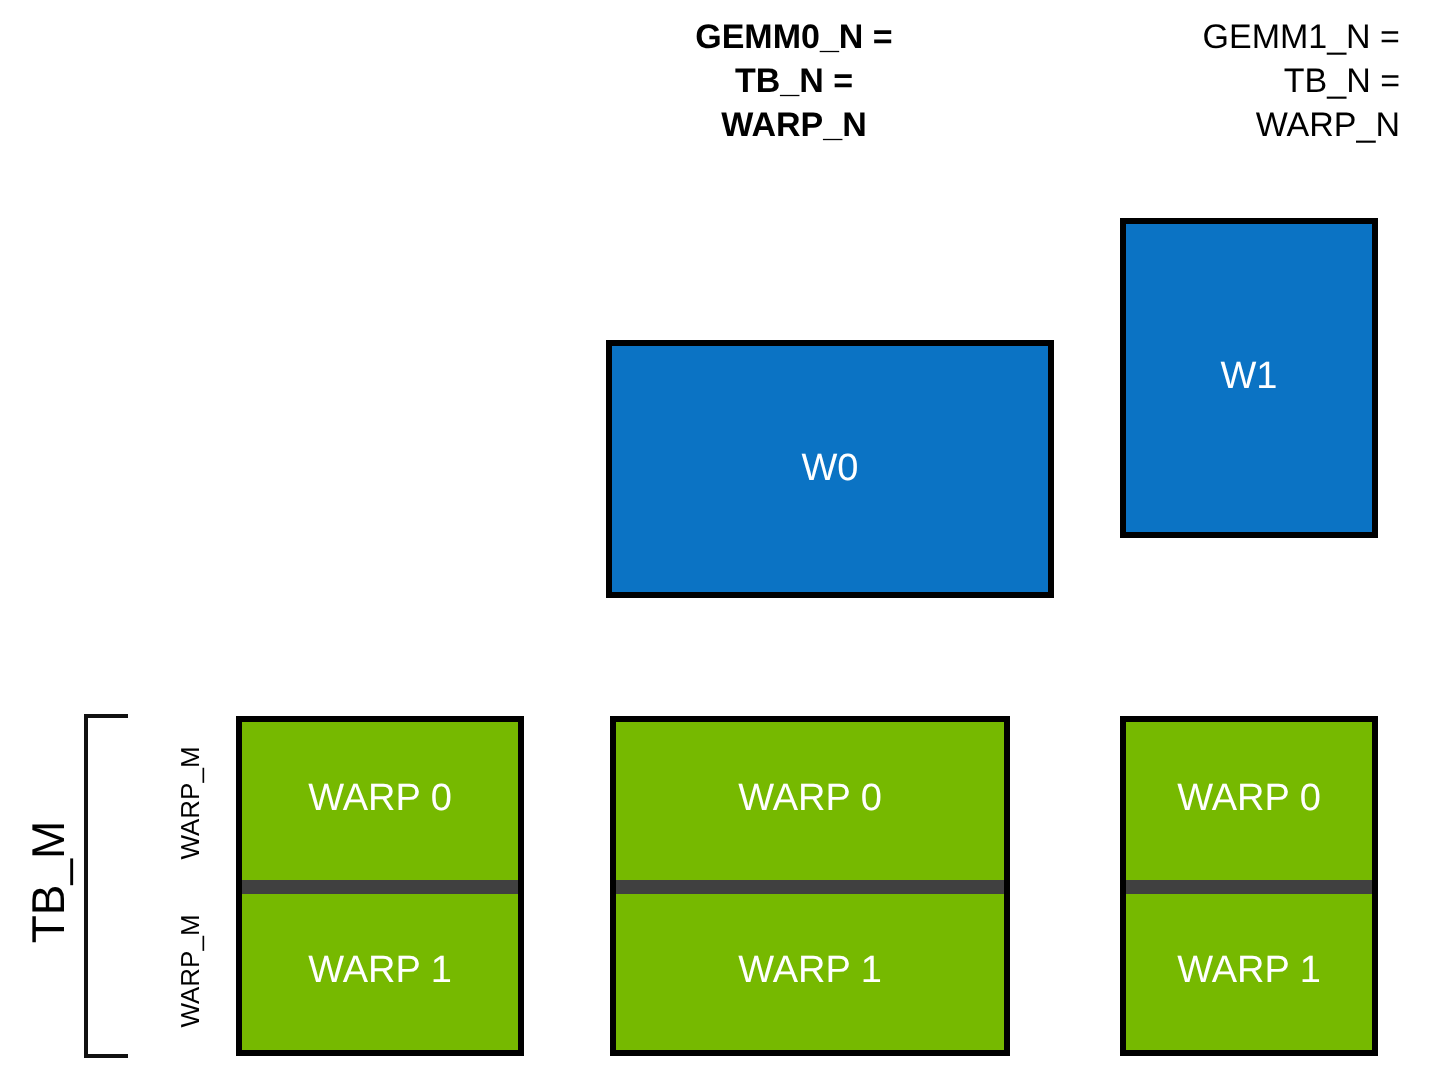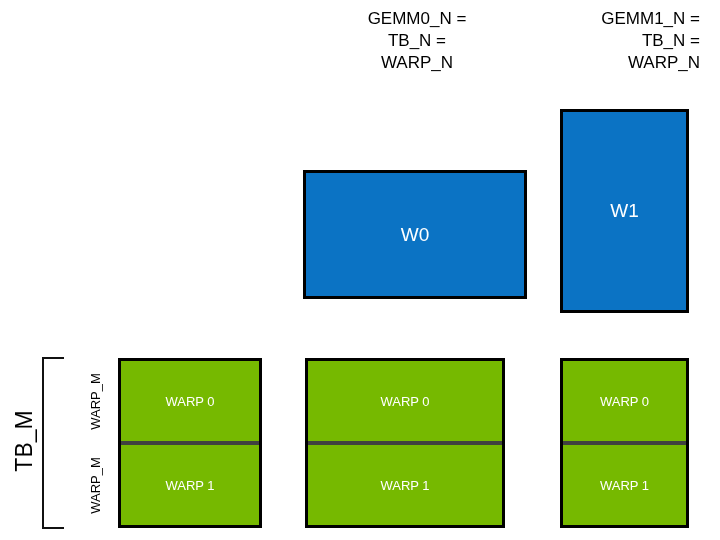--- a/index.html
+++ b/index.html
@@ -19,59 +19,59 @@
   
   .col-caption {
     position: absolute;
     text-align: center;
     color: #000000;
     font-size: 17px;
     line-height: 22px;
     white-space: pre-line;
     font-family: "Liberation Sans", sans-serif;
   }
-  #caption-gemm0 { left: 316px; top: 8px;  width: 202px; }
+  #caption-gemm0 { left: 296px; top: 8px;  width: 202px; font-weight: bold; }
   #caption-gemm1 { left: 548px; top: 8px;  width: 152px; text-align: right; }
 
   
   .blue-box {
     position: absolute;
     background: #0b73c4;
     border: 3px solid #000000;
     box-sizing: border-box;
     display: flex;
     align-items: center;
     justify-content: center;
     color: #ffffff;
     font-size: 19px;
     font-family: "Liberation Sans", sans-serif;
   }
   #blue-w0 { left: 303px; top: 170px; width: 224px; height: 129px; }
-  #blue-w1 { left: 560px; top: 109px; width: 129px; height: 204px; }
+  #blue-w1 { left: 560px; top: 109px; width: 129px; height: 160px; }
 
   
   .green-col {
     position: absolute;
     border: 3px solid #000000;
     box-sizing: border-box;
     background: #000000;
     display: flex;
     flex-direction: column;
   }
   .green-cell {
     flex: 1 1 0;
     background: #76b900;
     display: flex;
     align-items: center;
     justify-content: center;
     color: #ffffff;
-    font-size: 13px;
+    font-size: 19px;
     font-family: "Liberation Sans", sans-serif;
   }
-  .green-cell + .green-cell { border-top: 4px solid #404040; }
+  .green-cell + .green-cell { border-top: 7px solid #404040; }
 
   #green-col-0 { left: 118px; top: 358px; width: 144px; height: 170px; }
   #green-col-1 { left: 305px; top: 358px; width: 200px; height: 170px; }
   #green-col-2 { left: 560px; top: 358px; width: 129px; height: 170px; }
 
   
   #tbm-bracket {
     position: absolute;
     left: 42px;
     top: 357px;

